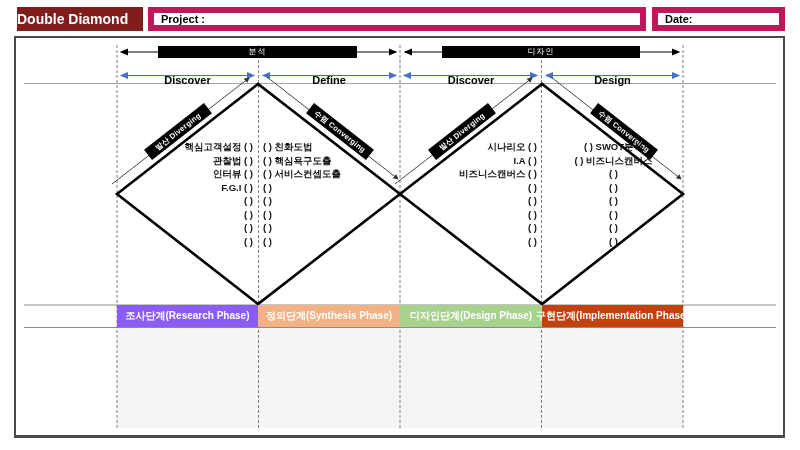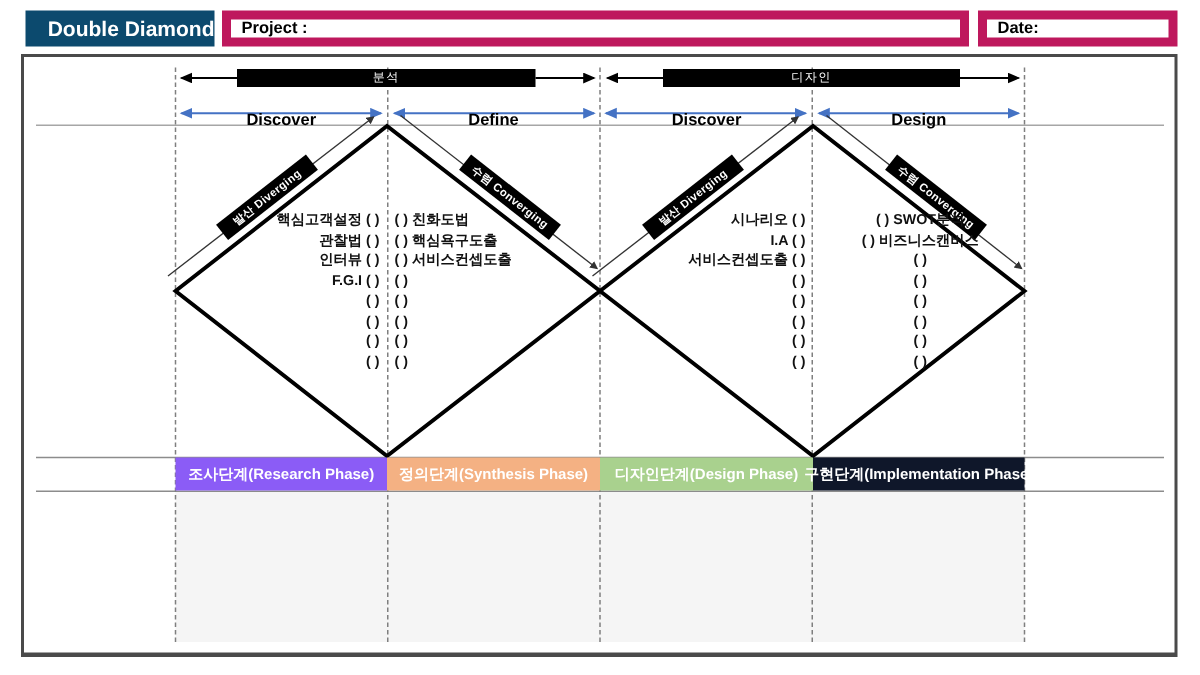--- a/index.html
+++ b/index.html
@@ -2,22 +2,22 @@
 <html><head>
 <meta charset="utf-8">
 <style>
   html,body{margin:0;padding:0;}
   body{
     width:800px;height:450px;position:relative;background:#fff;
     font-family:"Liberation Sans","DejaVu Sans",sans-serif;overflow:hidden;
   }
   .abs{position:absolute;}
   .title-box{
-    left:17px;top:7px;width:126px;height:24px;background:#0c4a6e;color:#fff;
-    font-weight:bold;font-size:14px;display:flex;align-items:center;justify-content:flex-end;
+    left:17px;top:7px;width:126px;height:24px;background:#7f1d1d;color:#fff;
+    font-weight:bold;font-size:14px;display:flex;align-items:center;justify-content:flex-start;
   }
   .hdr-box{
     top:7px;height:24px;border:6px solid #be185d;box-sizing:border-box;background:#fff;
     display:flex;align-items:center;padding-left:7px;font-weight:bold;font-size:11px;color:#000;
   }
   .project-box{left:148px;width:498px;}
   .date-box{left:652px;width:133px;}
   .frame{
     left:14px;top:36px;width:771px;height:402px;box-sizing:border-box;
     border:2px solid #4a4a4a;border-bottom-width:3px;background:#fff;
@@ -162,21 +162,21 @@
   <div>( )</div>
   <div>( )</div>
   <div>( )</div>
   <div>( )</div>
   <div>( )</div>
 </div>
 
 <div class="abs col l2l">
   <div>시나리오 ( )</div>
   <div>I.A ( )</div>
-  <div>서비스컨셉도출 ( )</div>
+  <div>비즈니스캔버스 ( )</div>
   <div>( )</div>
   <div>( )</div>
   <div>( )</div>
   <div>( )</div>
   <div>( )</div>
 </div>
 <div class="abs col l2r">
   <div>( ) SWOT분석</div>
   <div>( ) 비즈니스캔버스</div>
   <div>( )</div>
@@ -189,15 +189,15 @@
 
 <div class="abs stage s0" style="background-color: #8b5cf6;">
   <span>조사단계(Research Phase)</span>
 </div>
 <div class="abs stage s1" style="background-color: rgb(244, 177, 131);">
   <span>정의단계(Synthesis Phase)</span>
 </div>
 <div class="abs stage s2" style="background-color: rgb(169, 209, 142);">
   <span>디자인단계(Design Phase)</span>
 </div>
-<div class="abs stage s3" style="background-color: #0f172a;">
+<div class="abs stage s3" style="background-color: #c2410c;">
   <span>구현단계(Implementation Phase)</span>
 </div>
 
 </body></html>

